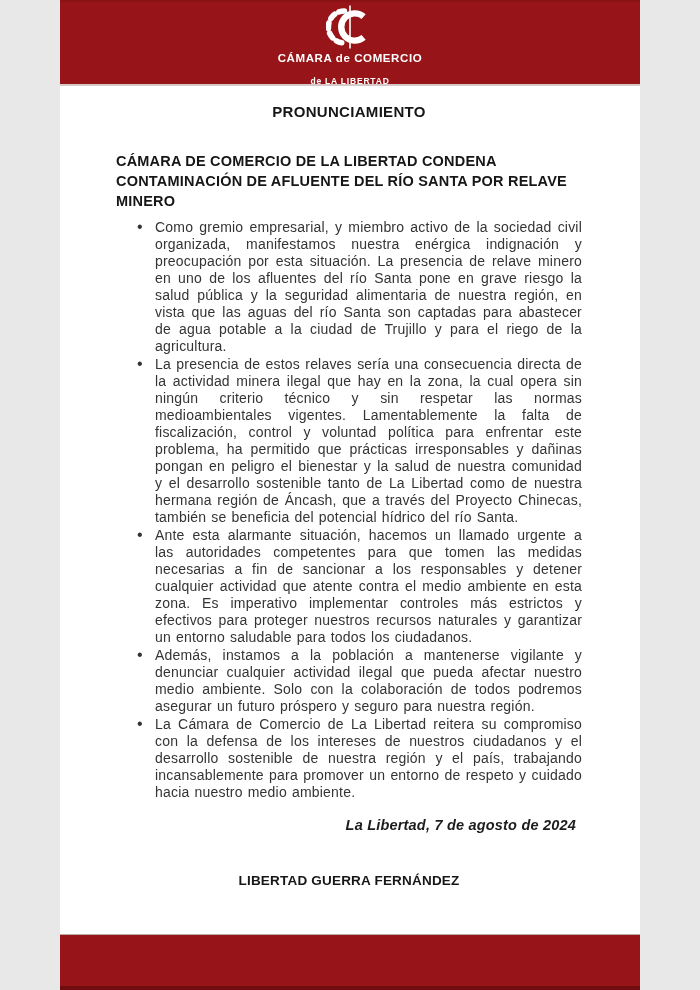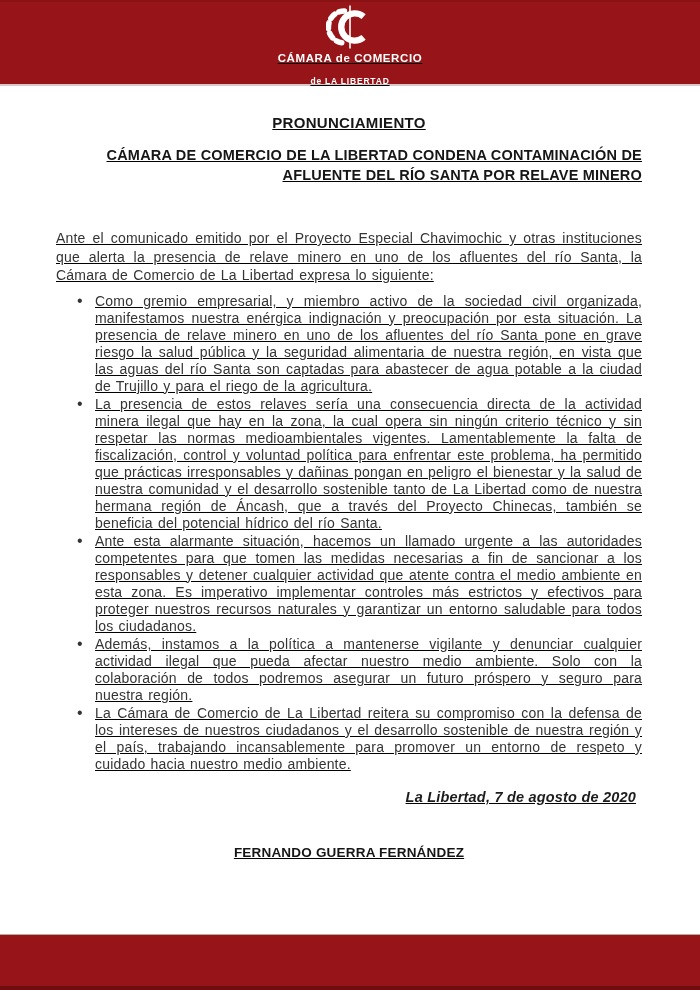--- a/index.html
+++ b/index.html
@@ -1,23 +1,22 @@
 <!DOCTYPE html>
 <html><head>
 <meta charset="utf-8">
 <style>
   html,body { margin:0; padding:0; background:#e8e8e8; }
   .page {
     position:relative;
-    width:700px; height:990px;
+    width:580px; height:990px;
     margin:0 auto;
     background:#ffffff;
     font-family:"Liberation Sans", sans-serif;
     overflow:hidden;
-    text-decoration:underline;
   }
 
   
   .band-top {
     height:86px;
     background:#971518;
     border-top:2px solid #8a1215;
     border-bottom:2px solid #d8c9c9;
     box-sizing:border-box;
     display:flex; align-items:center; justify-content:center;
@@ -31,29 +30,29 @@
   }
   .logo-line2 {
     color:#ffffff; font-size:8.5px; font-weight:bold;
     letter-spacing:0.8px; line-height:10px; margin-top:12px;
   }
 
   
   .content { padding:0 58px 0 56px; color:#343434; }
 
   .kicker {
-    margin:28px 0 0 0;
+    margin:17px 0 0 0;
     text-align:center;
     font-size:15px; font-weight:bold; color:#161616;
     letter-spacing:0.3px;
   }
   .headline {
-    margin:14px auto 0 auto;
+    margin:31px auto 0 auto;
     max-width:588px;
-    text-align:right;
+    text-align:left;
     font-size:14.5px; font-weight:bold; color:#161616;
     line-height:20px; letter-spacing:0.2px;
   }
   .intro {
     margin:44px 0 0 0;
     text-align:justify;
     font-size:14px; line-height:18.6px; letter-spacing:0.2px;
     word-spacing:1px;
   }
   .bullets {
@@ -116,33 +115,32 @@
       <div class="logo-line2">de LA LIBERTAD</div>
     </div>
   </header>
 
   <main class="content">
 
     <h1 class="kicker">PRONUNCIAMIENTO</h1>
 
     <h2 class="headline">CÁMARA DE COMERCIO DE LA LIBERTAD CONDENA CONTAMINACIÓN DE AFLUENTE DEL RÍO SANTA POR RELAVE MINERO</h2>
 
-    <p class="intro">Ante el comunicado emitido por el Proyecto Especial Chavimochic y otras instituciones que alerta la presencia de relave minero en uno de los afluentes del río Santa, la Cámara de Comercio de La Libertad expresa lo siguiente:</p>
 
     <ul class="bullets">
       <li>Como gremio empresarial, y miembro activo de la sociedad civil organizada, manifestamos nuestra enérgica indignación y preocupación por esta situación. La presencia de relave minero en uno de los afluentes del río Santa pone en grave riesgo la salud pública y la seguridad alimentaria de nuestra región, en vista que las aguas del río Santa son captadas para abastecer de agua potable a la ciudad de Trujillo y para el riego de la agricultura.</li>
       <li>La presencia de estos relaves sería una consecuencia directa de la actividad minera ilegal que hay en la zona, la cual opera sin ningún criterio técnico y sin respetar las normas medioambientales vigentes. Lamentablemente la falta de fiscalización, control y voluntad política para enfrentar este problema, ha permitido que prácticas irresponsables y dañinas pongan en peligro el bienestar y la salud de nuestra comunidad y el desarrollo sostenible tanto de La Libertad como de nuestra hermana región de Áncash, que a través del Proyecto Chinecas, también se beneficia del potencial hídrico del río Santa.</li>
       <li>Ante esta alarmante situación, hacemos un llamado urgente a las autoridades competentes para que tomen las medidas necesarias a fin de sancionar a los responsables y detener cualquier actividad que atente contra el medio ambiente en esta zona. Es imperativo implementar controles más estrictos y efectivos para proteger nuestros recursos naturales y garantizar un entorno saludable para todos los ciudadanos.</li>
-      <li>Además, instamos a la política a mantenerse vigilante y denunciar cualquier actividad ilegal que pueda afectar nuestro medio ambiente. Solo con la colaboración de todos podremos asegurar un futuro próspero y seguro para nuestra región.</li>
+      <li>Además, instamos a la población a mantenerse vigilante y denunciar cualquier actividad ilegal que pueda afectar nuestro medio ambiente. Solo con la colaboración de todos podremos asegurar un futuro próspero y seguro para nuestra región.</li>
       <li>La Cámara de Comercio de La Libertad reitera su compromiso con la defensa de los intereses de nuestros ciudadanos y el desarrollo sostenible de nuestra región y el país, trabajando incansablemente para promover un entorno de respeto y cuidado hacia nuestro medio ambiente.</li>
     </ul>
 
-    <p class="dateline">La Libertad, 7 de agosto de 2020</p>
+    <p class="dateline">La Libertad, 7 de agosto de 2024</p>
 
     <div class="signature">
-      <div class="sig-name">FERNANDO GUERRA FERNÁNDEZ</div>
+      <div class="sig-name">LIBERTAD GUERRA FERNÁNDEZ</div>
     </div>
 
   </main>
 
   <footer class="band-bottom"></footer>
 
 </div>
 
 </body></html>

